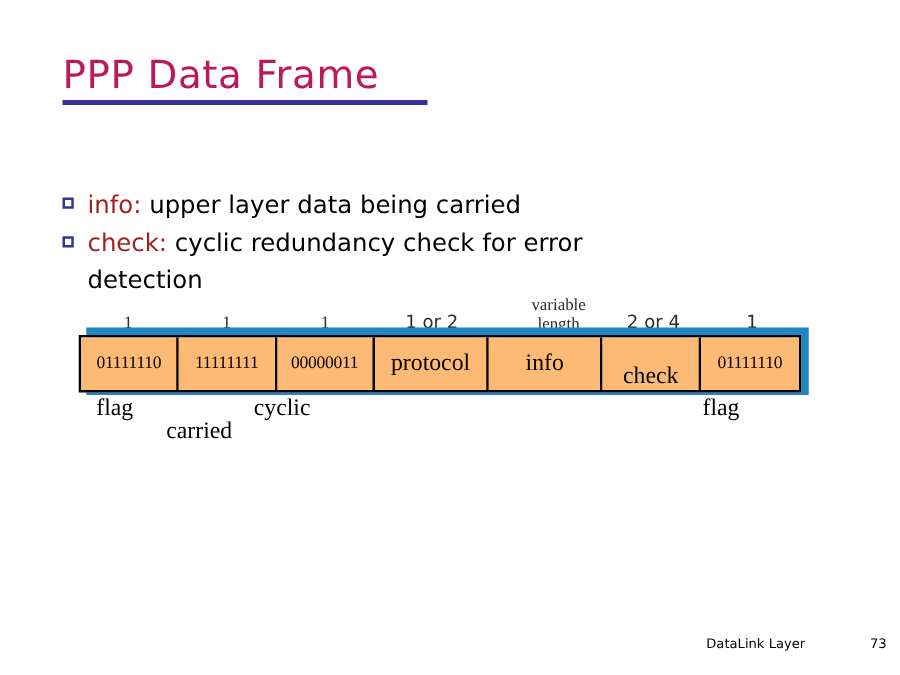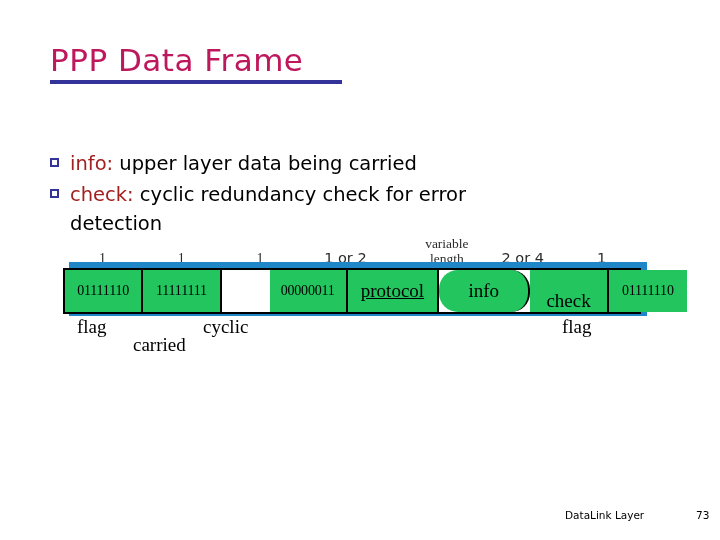--- a/index.html
+++ b/index.html
@@ -137,21 +137,21 @@
     box-sizing: border-box;
     border: 2px solid #000000;
     background: #ffffff;
   }
   .field-cell {
     box-sizing: border-box;
     border-right: 2px solid #000000;
     display: flex;
     align-items: center;
     justify-content: center;
-    background: #22c55e;
+    background: #fdba74;
     overflow: hidden;
   }
   .field-cell:last-child {
     border-right: none;
   }
   .field-text {
     font-family: "Liberation Serif", serif;
     font-size: 19px;
     color: #000000;
     white-space: nowrap;
@@ -243,27 +243,27 @@
 
   <div id="frame-shadow" style="background: rgb(31, 134, 200);"></div>
 
   <div id="field-row">
       <div class="field-cell" style="flex: 0 0 13.6364%;">
         <span class="field-text bits">01111110</span>
       </div>
       <div class="field-cell" style="flex: 0 0 13.6364%; justify-content: center;">
         <span class="field-text bits">11111111</span>
       </div>
-      <div class="field-cell" style="flex: 0 0 13.6364%; margin-left: 48px;">
+      <div class="field-cell" style="flex: 0 0 13.6364%;">
         <span class="field-text bits">00000011</span>
       </div>
-      <div class="field-cell" style="flex: 0 0 15.9091%; text-decoration: underline;">
+      <div class="field-cell" style="flex: 0 0 15.9091%;">
         <span class="field-text">protocol</span>
       </div>
-      <div class="field-cell" style="flex: 0 0 15.9091%; border-radius: 19px;">
+      <div class="field-cell" style="flex: 0 0 15.9091%;">
         <span class="field-text">info</span>
       </div>
       <div class="field-cell" style="flex: 0 0 13.6364%; align-items: flex-end;">
         <span class="field-text">check</span>
       </div>
       <div class="field-cell" style="flex: 0 0 13.6364%;">
         <span class="field-text bits">01111110</span>
       </div>
     </div>
 

